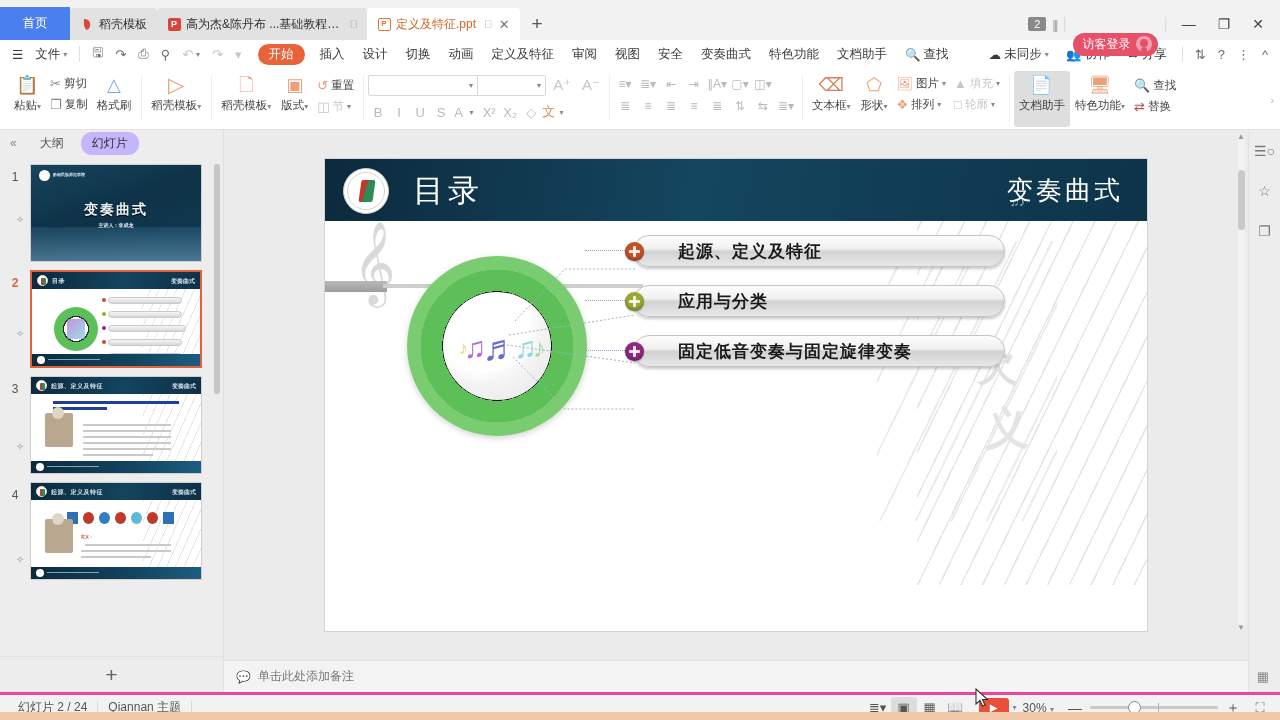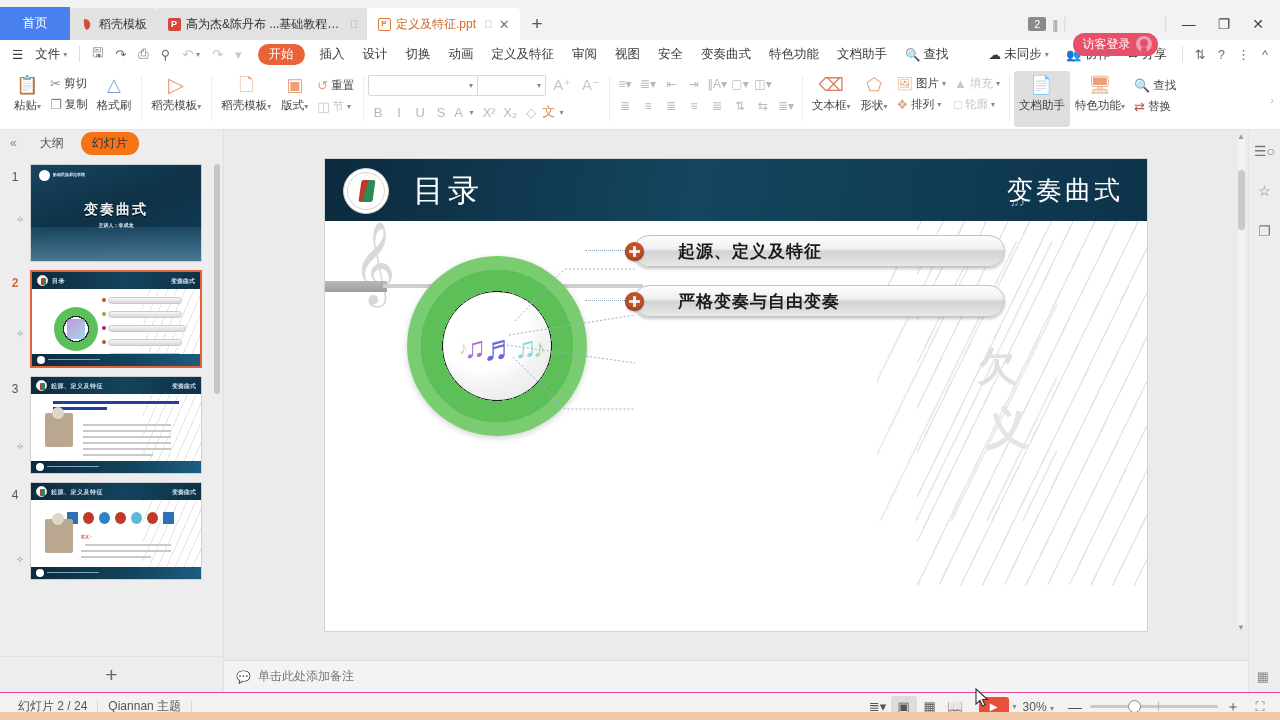--- a/index.html
+++ b/index.html
@@ -96,21 +96,21 @@
   .rb-scroll { color: #bbb; font-size: 11px; width: 12px; text-align:center; }
 
   
   .body { flex: 1 1 auto; display: flex; background: #ebebeb; min-height: 0; }
 
   
   .leftpanel { width: 224px; flex: 0 0 224px; background: #ededed; display: flex; flex-direction: column; border-right: 1px solid #e0e0e0; }
   .lp-head { height: 26px; display: flex; align-items: center; font-size: 12px; color: #555; padding: 0 4px; gap: 6px; }
   .lp-collapse { color: #888; font-size: 12px; padding: 0 6px; }
   .lp-tab { padding: 3px 11px; border-radius: 11px; font-size: 12px; color: #555; }
-  .lp-tab.active { background: #f97316; color: #333; }
+  .lp-tab.active { background: #c4b5fd; color: #333; }
   .lp-list { flex: 1 1 auto; position: relative; overflow: hidden; padding-top: 4px; }
   .thumbrow { display: flex; align-items: flex-start; padding: 4px 8px 4px 0; gap: 0; }
   .thumbnum { width: 30px; flex: 0 0 30px; text-align: center; font-size: 12px; color: #555; padding-top: 6px; }
   .thumbnum.sel { color: #d4683a; font-weight: bold; }
   .thumb {
     width: 172px; height: 98px; background: #fff; border: 1px solid #cfcfcf; position: relative; overflow: hidden;
   }
   .thumb.sel { border: 2px solid #e0613a; }
   .lp-scroll { position: absolute; right: 3px; top: 8px; width: 6px; height: 230px; background: #c6c6c6; border-radius: 3px; }
   .lp-add { height: 36px; display: flex; align-items: center; justify-content: center; font-size: 21px; color: #666; border-top: 1px solid #e2e2e2;}
@@ -228,21 +228,21 @@
     background: linear-gradient(150deg, transparent 40%, rgba(255,255,255,.07) 40%); }
 
   .cursor { position: absolute; left: 751px; top: 558px; width: 14px; height: 20px; z-index: 40; pointer-events:none;}
 
   
   .rightrail { width: 32px; flex: 0 0 32px; background: #ededed; display: flex; flex-direction: column; align-items: center; padding-top: 10px; gap: 18px; border-left: 1px solid #e3e3e3;}
   .rr-ico { font-size: 14px; color: #777; width: 22px; height: 22px; display:flex;align-items:center;justify-content:center;}
 
   
   .statusbar {
-    height: 28px; flex: 0 0 28px; background: #f2f2f2; border-top: 1px solid #ec4899;
+    height: 28px; flex: 0 0 28px; background: #f2f2f2; border-top: 3px solid #ec4899;
     display: flex; align-items: center; font-size: 12px; color: #555; padding: 0 8px; gap: 0;
   }
   .sb-item { padding: 0 10px; white-space: nowrap; }
   .sb-sep { width:1px; height: 14px; background: #dadada; }
   .sb-right { margin-left: auto; display: flex; align-items: center; gap: 0; }
   .sb-btn { width: 26px; height: 22px; display:flex; align-items:center; justify-content:center; color:#555; font-size:13px; }
   .sb-btn.sel { background: #dcdcdc; border-radius: 3px; }
   .sb-play { background: #e8503c; border-radius: 3px; width: 30px; height: 19px; display:flex; align-items:center; justify-content:center; color:#fff; font-size: 10px; margin: 0 4px 0 10px;}
   .sb-zoom { font-size: 12px; color: #555; padding: 0 6px; }
   .zoombar { display:flex; align-items:center; gap: 0; padding: 0 4px; }
@@ -696,23 +696,30 @@
               <div class="s-item">
                 <div class="s-connector"></div>
                 <div class="s-pill">
                   <span>起源、定义及特征</span>
                 </div>
                 <div class="s-bullet" style="background:#c0522a"></div>
               </div>
               <div class="s-item">
                 <div class="s-connector"></div>
                 <div class="s-pill">
-                  <span>严格变奏与自由变奏</span>
+                  <span>应用与分类</span>
                 </div>
-                <div class="s-bullet" style="background:#c0522a"></div>
+                <div class="s-bullet" style="background:#9aa832"></div>
+              </div>
+              <div class="s-item">
+                <div class="s-connector"></div>
+                <div class="s-pill">
+                  <span>固定低音变奏与固定旋律变奏</span>
+                </div>
+                <div class="s-bullet" style="background:#8e2a7e"></div>
               </div>
             </div>
           </div>
 
         </div>
 
         <svg class="cursor" viewBox="0 0 14 20">
           <path d="M1 1 L1 16 L5 12.5 L7.5 18 L10 17 L7.5 11.5 L12.5 11.5 Z" fill="#fff" stroke="#333" stroke-width="1.1"></path>
         </svg>
 

